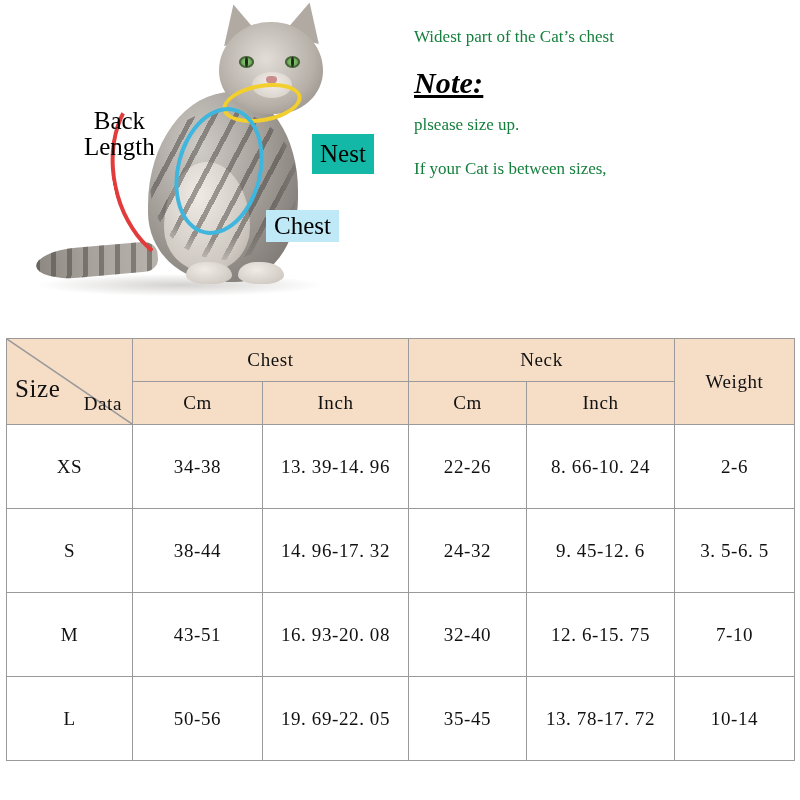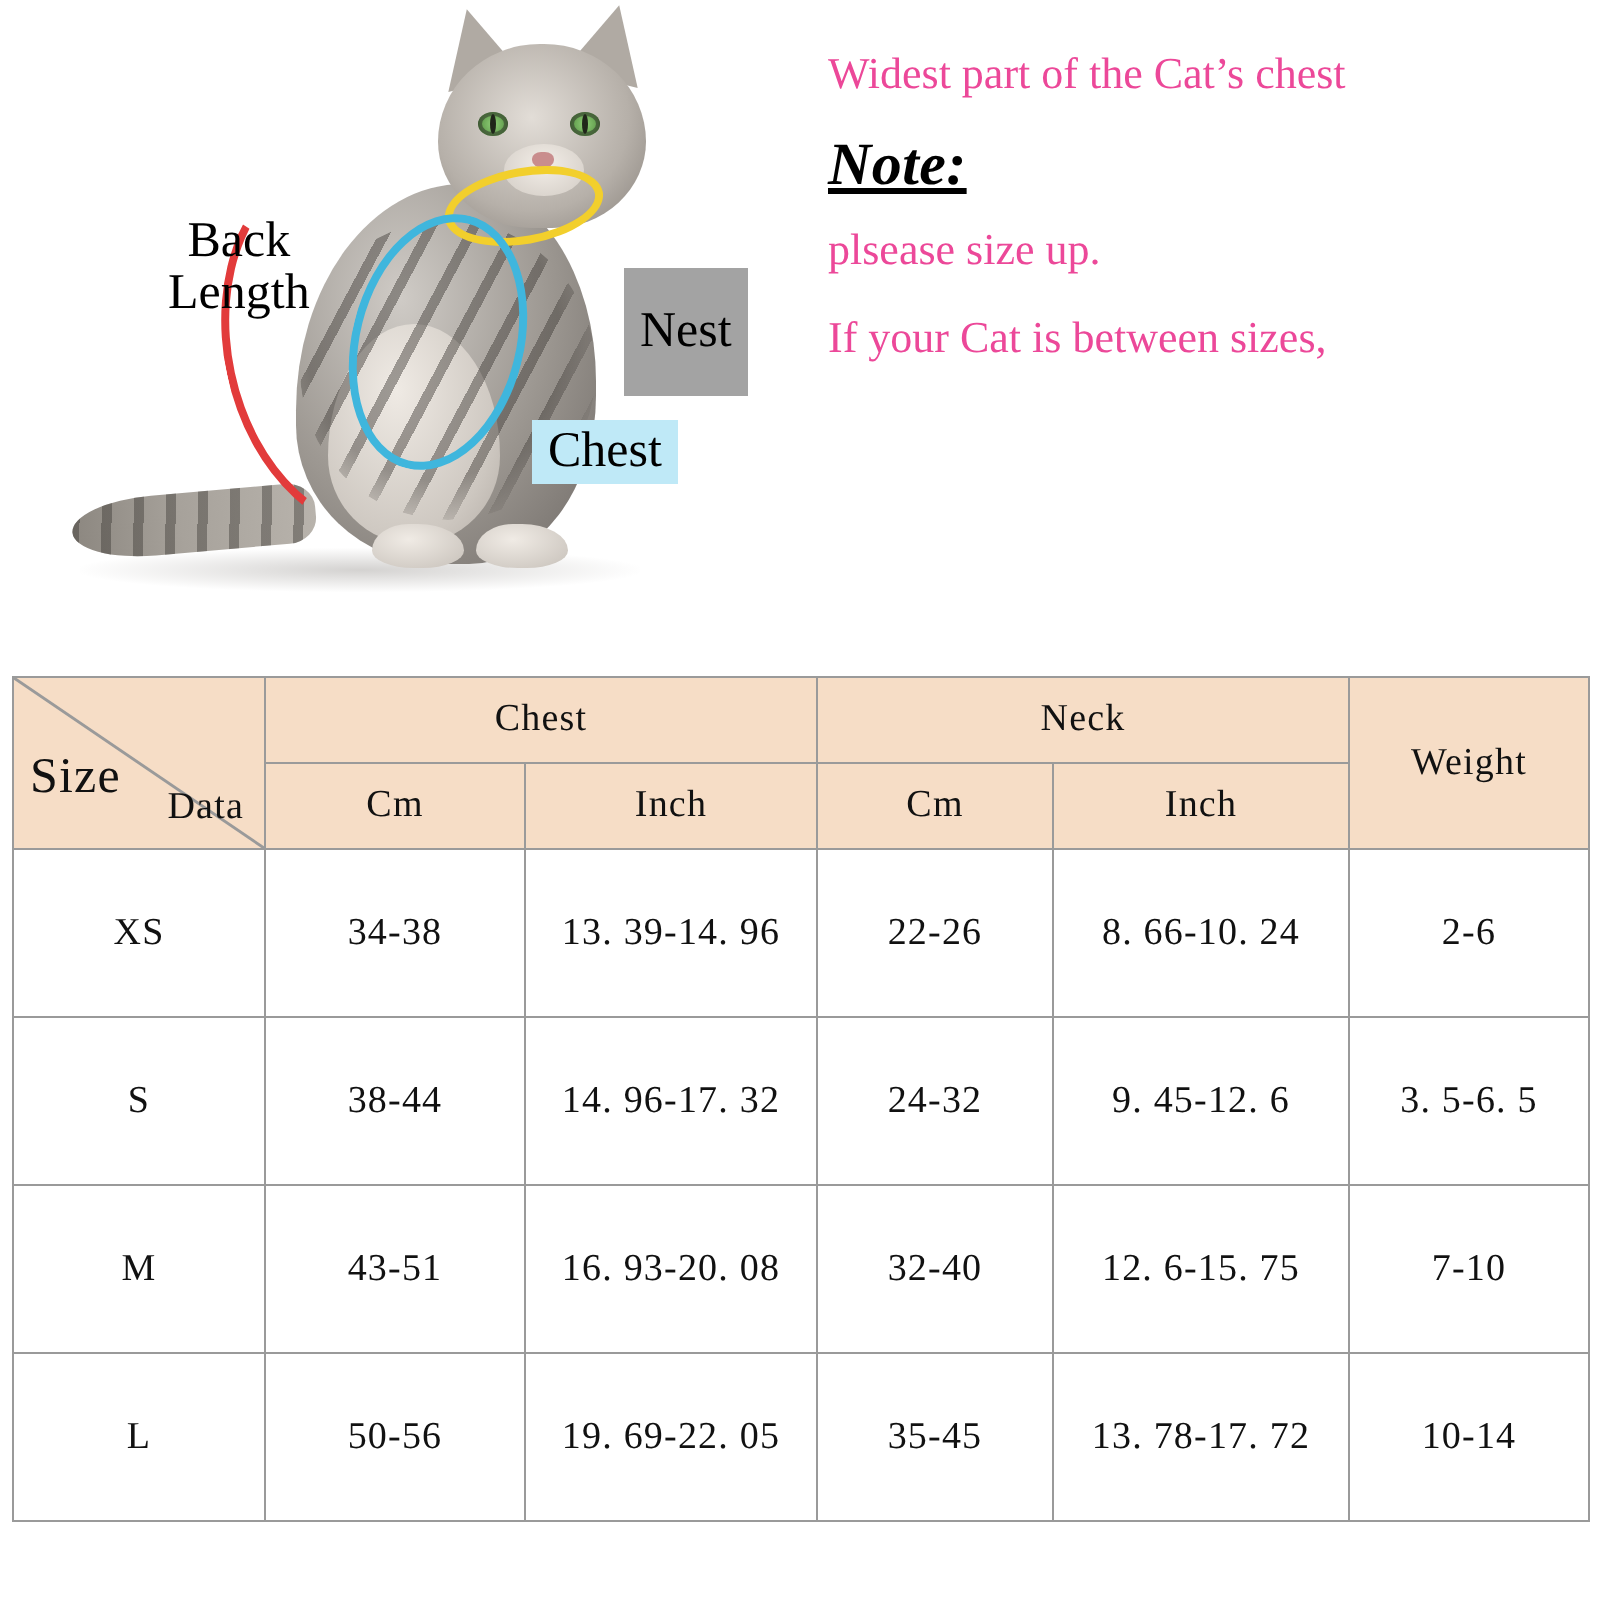--- a/index.html
+++ b/index.html
@@ -207,22 +207,22 @@
   }
   .lbl-back {
     left: 84px;
     top: 108px;
     line-height: 26px;
     text-align: center;
   }
   .lbl-nest {
     left: 312px;
     top: 134px;
-    background: #a3a3a3;
-    padding: 18px 8px;
+    background: #14b8a6;
+    padding: 6px 8px;
   }
   .lbl-chest-tag {
     left: 266px;
     top: 210px;
     background: #bfe9f7;
     padding: 2px 8px;
   }
 
   
   .notes {
@@ -235,22 +235,22 @@
     font-family: "Liberation Serif", serif;
     font-weight: bold;
     font-style: italic;
     font-size: 30px;
     color: #000;
     margin: 0 0 10px 0;
     letter-spacing: 0.2px;
   }
   .body-line {
     font-family: "Liberation Serif", serif;
-    font-size: 22px;
-    color: #ec4899;
+    font-size: 17px;
+    color: #15803d;
     margin: 0 0 14px 0;
     line-height: 30px;
   }
   .note-head { margin-top: 0; text-decoration: underline; }
   .note-body { margin-top: 2px; }
 
   
   .table-wrap {
     position: absolute;
     left: 6px;

